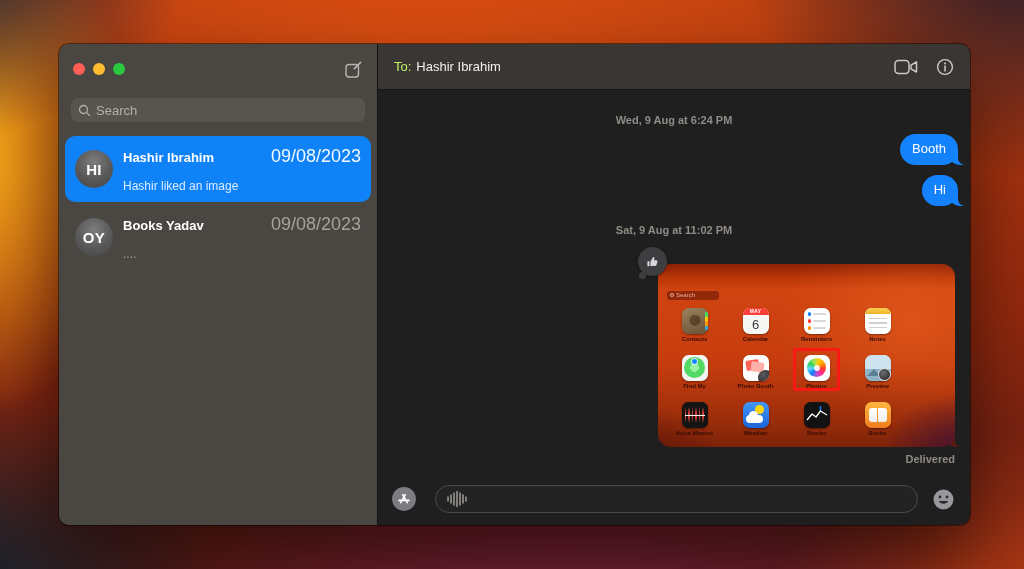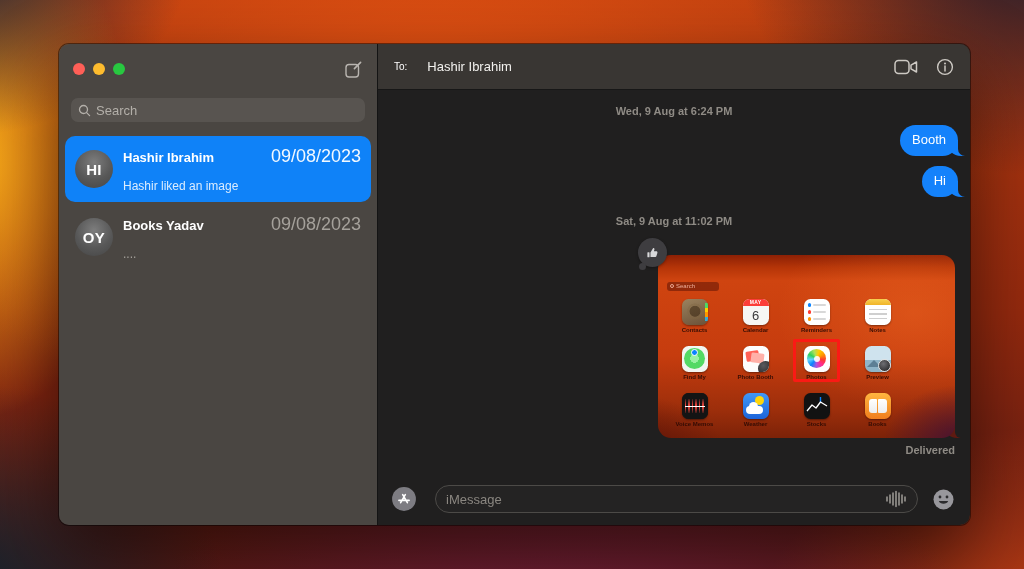--- a/index.html
+++ b/index.html
@@ -58,27 +58,27 @@
   .convo-date { margin-left:auto; font-size:18px; color:#a5a19b; }
   .convo.selected .convo-date { color:rgba(255,255,255,.95); }
   .convo-preview { font-size:12px; color:#a5a19b; margin-top:12px; white-space:nowrap; overflow:hidden; text-overflow:ellipsis; }
   .convo.selected .convo-preview { color:rgba(255,255,255,.85); }
 
   .divider { width:1px; background:#141414; flex:none; }
 
   
   .chat { flex:1; min-width:0; display:flex; flex-direction:column; background:var(--chatbg); }
   .chat-header { height:46px; flex:none; background:#393633; display:flex; align-items:center; padding:0 16px; border-bottom:1px solid #171717; }
-  .to-label { color:#ffffff; font-size:10px; margin-right:20px; }
+  .to-label { color:#bef264; font-size:13px; margin-right:5px; }
   .recipient { color:#f2f1ee; font-size:13px; }
   .header-icons { margin-left:auto; display:flex; gap:18px; align-items:center; }
   .icon-btn { background:none; border:none; cursor:pointer; display:flex; }
 
   .messages { flex:1; display:flex; flex-direction:column; align-items:flex-end; padding:0 12px; overflow:hidden; }
-  .ts { align-self:center; color:#8f8b85; font-size:11px; font-weight:600; margin-top:15px; }
+  .ts { align-self:center; color:#8f8b85; font-size:11px; font-weight:600; margin-top:24px; }
   .ts2 { margin-top:18px; }
 
   .msg-out {
     position:relative; background:var(--blue); color:#fff;
     font-size:13px; line-height:1.3; padding:7px 12px; border-radius:16px; max-width:70%;
   }
   .msg-out::before { content:""; position:absolute; bottom:0; right:-7px; width:18px; height:16px; background:var(--blue); border-bottom-left-radius:14px; }
   .msg-out::after  { content:""; position:absolute; bottom:0; right:-7px; width:7px;  height:18px; background:var(--chatbg); border-bottom-left-radius:8px; }
   .m1 { margin-top:8px; } .m2 { margin-top:10px; }
 
@@ -418,21 +418,20 @@
 
       <div class="composer">
         <button class="appstore-btn">
           <svg width="26" height="26" viewBox="0 0 24 24">
             <circle cx="12" cy="12" r="11" fill="#7d7c82"></circle>
             <path d="M8.9 15.4l4.3-7.4M15.1 15.4l-4.3-7.4M7.3 13.3h9.4" stroke="#ffffff" stroke-width="1.5" stroke-linecap="round"></path>
           </svg>
         </button>
 
         <div class="imessage-field">
-          <input type="text" value="" placeholder="iMessage" style="">
           <svg width="22" height="18" viewBox="0 0 22 18">
             <g stroke="#a9a5a0" stroke-width="1.4" stroke-linecap="round">
               <line x1="2" y1="7" x2="2" y2="11"></line>
               <line x1="5" y1="5" x2="5" y2="13"></line>
               <line x1="8" y1="3" x2="8" y2="15"></line>
               <line x1="11" y1="1.5" x2="11" y2="16.5"></line>
               <line x1="14" y1="3" x2="14" y2="15"></line>
               <line x1="17" y1="5" x2="17" y2="13"></line>
               <line x1="20" y1="7" x2="20" y2="11"></line>
             </g>

